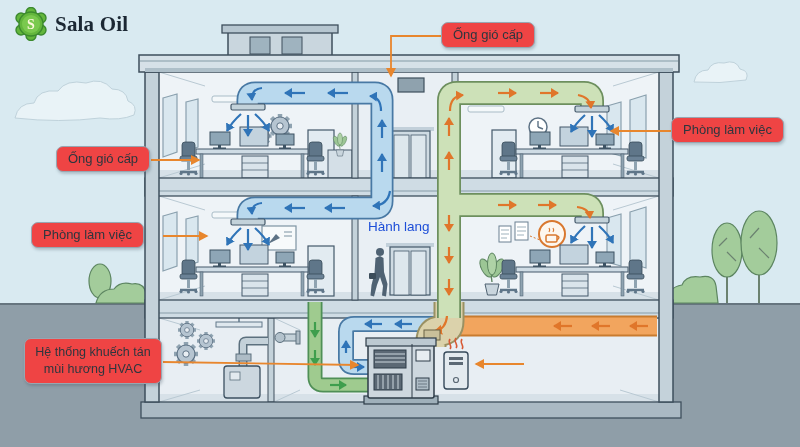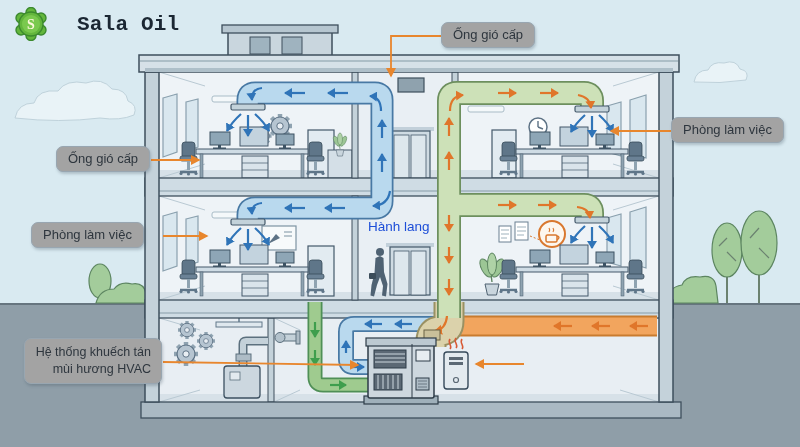--- a/index.html
+++ b/index.html
@@ -1,24 +1,24 @@
 <!DOCTYPE html>
 <html><head>
 <meta charset="utf-8">
 <style>
   html,body{margin:0;padding:0;background:#e9f2f6;}
   .stage{position:relative;width:800px;height:447px;overflow:hidden;background:#d9eaf1;font-family:"Liberation Sans",sans-serif;}
   .stage svg.scene{position:absolute;left:0;top:0;}
-  .callout{position:absolute;background:#a3a3a3;border:1px solid #98a6b1;border-radius:7px;
+  .callout{position:absolute;background:#ef4444;border:1px solid #98a6b1;border-radius:7px;
     padding:3px 11px;font-size:13px;color:#2e363e;line-height:1.4;white-space:nowrap;
     box-shadow:1px 2px 3px rgba(60,80,95,.28);}
-  .callout.multiline{white-space:normal;text-align:right;width:116px;font-size:12.5px;padding:5px 10px;line-height:1.35;}
+  .callout.multiline{white-space:normal;text-align:center;width:116px;font-size:12.5px;padding:5px 10px;line-height:1.35;}
   .plain-text{position:absolute;font-size:13.5px;color:#1d4ed8;}
   .logo{position:absolute;left:14px;top:7px;display:flex;align-items:center;gap:7px;}
-  .logo .name{font-family:Liberation Mono, monospace;font-weight:bold;font-size:21px;color:#1b2733;letter-spacing:.2px;margin-left:22px;}
+  .logo .name{font-family:Liberation Serif, serif;font-weight:bold;font-size:21px;color:#1b2733;letter-spacing:.2px;}
 </style>
 </head>
 <body>
 
 <div class="stage">
 
 <svg class="scene" width="800" height="447" viewBox="0 0 800 447">
   <defs>
     <marker id="mB" markerUnits="userSpaceOnUse" markerWidth="10" markerHeight="10" refX="7" refY="5" orient="auto">
           <path d="M0,0 L8,5 L0,10 Z" fill="#2f74b8"></path>

